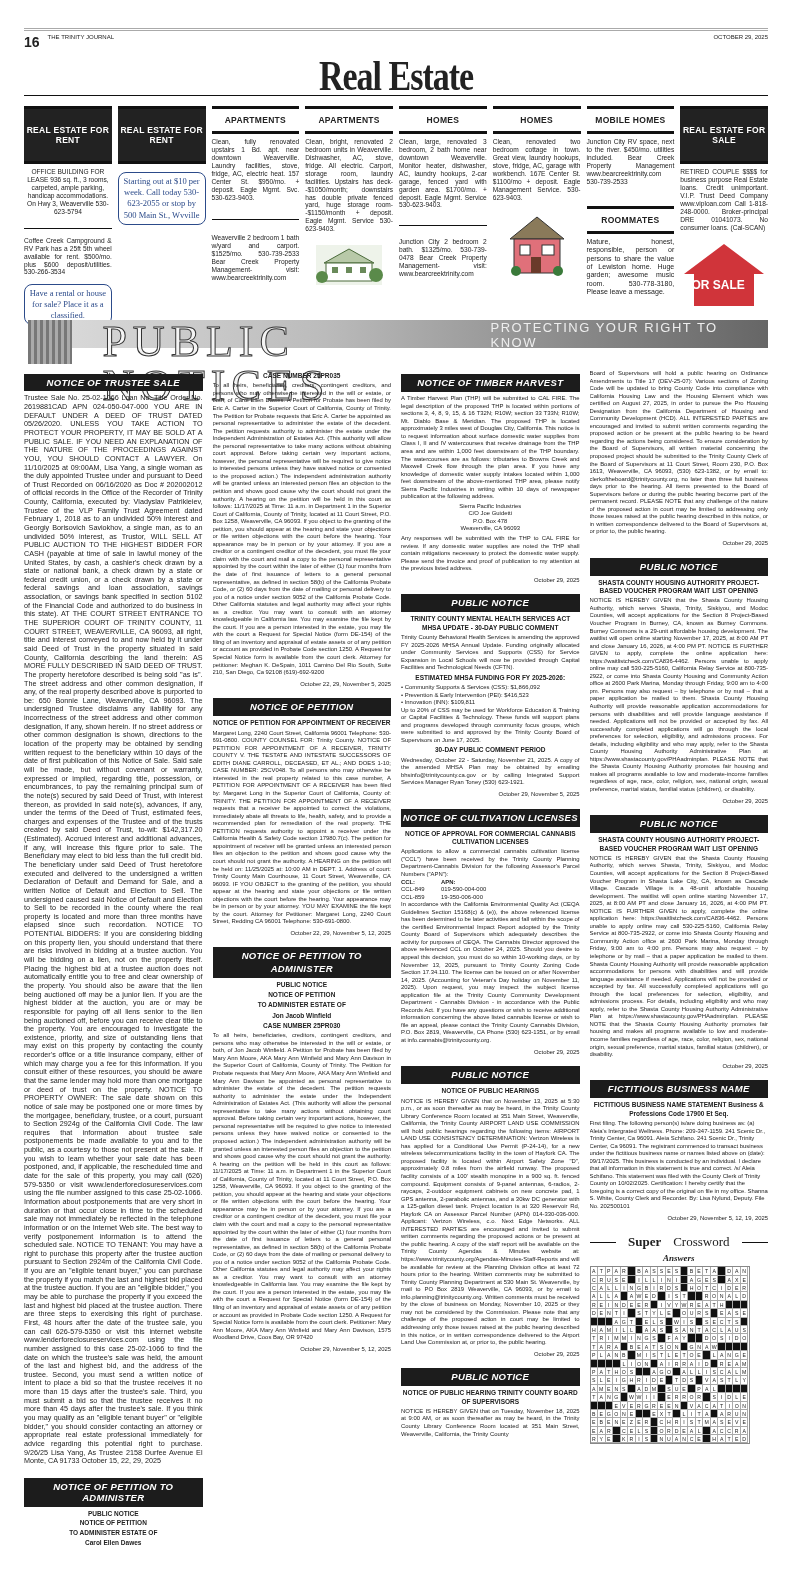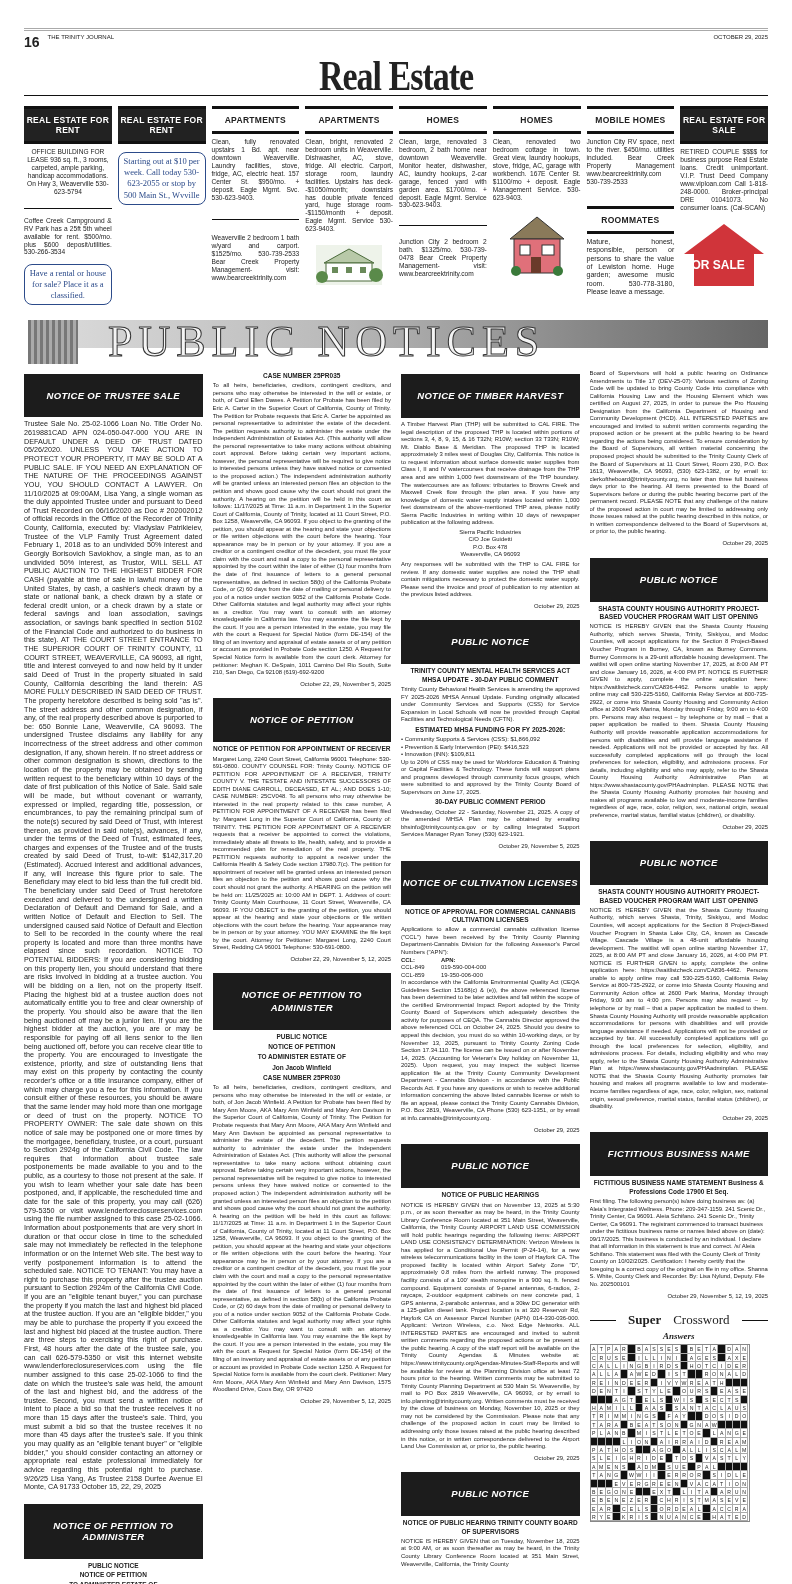--- a/index.html
+++ b/index.html
@@ -6,34 +6,34 @@
 body{width:792px;height:1584px;background:#fff;font-family:"Liberation Sans",sans-serif;color:#222;position:relative;overflow:hidden}
 .topline{position:absolute;left:24px;right:24px;top:28px;height:3px;border-top:1px solid #aaa;border-bottom:1px solid #aaa}
 .hdr{position:absolute;left:24px;right:24px;top:34px;height:16px;display:flex;align-items:flex-start;font-size:6px;text-transform:uppercase}
 .hdr .pg{font-family:"Liberation Sans",sans-serif;font-weight:bold;font-size:14px;margin-right:8px}
 .hdr .date{margin-left:auto}
 .title{position:absolute;left:0;right:0;top:52px;text-align:center;font-family:"Liberation Serif",serif;font-weight:bold;font-size:34px;letter-spacing:-1px;transform:scaleY(1.25);transform-origin:top}
 .rule{position:absolute;left:24px;right:24px;top:95px;border-top:1.5px solid #111}
 .classrow{position:absolute;left:24px;right:24px;top:106px;height:205px;display:flex;gap:6px}
 .ccol{flex:1;display:flex;flex-direction:column;font-size:6.6px;line-height:1.2}
 .ccol .hd{border-top:3px solid #111;border-bottom:3px solid #111;font-weight:bold;text-align:center;font-size:8.5px;padding:6px 0;margin-bottom:4px;letter-spacing:.3px}
-.ccol .hd.inv{background:#222;color:#fff;padding:6px 0}
+.ccol .hd.inv{background:#222;color:#fff;padding:16px 0}
 .ccol p{margin-bottom:4px;text-align:justify}
 .ccol p.ctr{text-align:center}
 .ccol .sep{border-top:1.5px solid #111;margin:8px 0}
 .bubble{border:1.5px solid #2c4b8a;border-radius:8px;font-family:"Liberation Serif",serif;color:#2c4b8a;text-align:center;font-size:8.5px;line-height:1.3;padding:3px;margin-top:4px}
 .art{margin:6px auto 0;display:block}
 .banner{position:absolute;left:28px;right:24px;top:320px;height:28px;background:linear-gradient(90deg,#ddd 0%,#bbb 40%,#888 75%,#666 100%);display:flex;}
 .banner .bimg{width:50px;height:44px;background:repeating-linear-gradient(90deg,#777 0 3px,#aaa 3px 6px)}
 .banner .big{font-family:"Liberation Serif",serif;font-size:44px;color:#f4f4f4;-webkit-text-stroke:1px #333;letter-spacing:6px;margin-left:30px;line-height:44px}
 .banner .tag{margin-left:auto;margin-right:30px;color:#eee;font-size:13px;letter-spacing:1.5px}
 .cols{position:absolute;left:24px;right:24px;top:370px;bottom:0;display:flex;gap:10px}
 .col{flex:1;font-size:5.9px;line-height:1.28;text-align:justify;overflow:hidden}
 .col.c1{font-size:7.2px;line-height:1.2}
-.nh{background:#1c1c1c;color:#fff;font-weight:bold;font-style:italic;text-align:center;font-size:9.5px;padding:16px 0;margin:4px 0 3px;letter-spacing:.3px}
+.nh{background:#1c1c1c;color:#fff;font-weight:bold;font-style:italic;text-align:center;font-size:9.5px;padding:3px 0;margin:4px 0 3px;letter-spacing:.3px}
 .sub{font-weight:bold;text-align:center;font-size:6.5px;margin:2px 0}
 .dt{text-align:right;margin:4px 0 10px}
 .b{font-weight:bold}
 .cw-title{display:flex;align-items:center;gap:12px;margin-top:12px;font-family:"Liberation Serif",serif;font-size:13px}
 .cw-title .ln{flex:1;border-top:1px solid #111}
 .cw-ans{text-align:center;font-family:"Liberation Serif",serif;font-style:italic;font-weight:bold;font-size:9px;margin:2px 0}
 .grid{display:grid;grid-template-columns:repeat(21,1fr);border:1px solid #888;width:160px}
 .grid span{height:8.4px;font-size:5.2px;line-height:8.4px;text-align:center;border-right:.5px solid #aaa;border-bottom:.5px solid #aaa}
 .grid span.k{background:#111}
 </style>
@@ -122,20 +122,21 @@
         <polygon points="40,0 80,30 70,30 70,62 10,62 10,30 0,30" fill="#d0343a"></polygon>
       </svg>
       <span style="position:absolute;left:0;right:0;top:34px;text-align:left;color:#fff;font-weight:bold;font-size:12px">FOR SALE</span>
     </div>
   </div>
 </div>
 
 <div class="banner">
   <div class="bimg"></div>
   <div class="big">PUBLIC NOTICES</div>
+  <div class="tag">PROTECTING YOUR RIGHT TO KNOW</div>
 </div>
 
 <div class="cols">
 
   <div class="col c1">
     <div class="nh">NOTICE OF TRUSTEE SALE</div>
     <div>Trustee Sale No. 25-02-1066 Loan No. Title Order No. 2619881CAD APN 024-050-047-000 YOU ARE IN DEFAULT UNDER A DEED OF TRUST DATED 05/26/2020. UNLESS YOU TAKE ACTION TO PROTECT YOUR PROPERTY, IT MAY BE SOLD AT A PUBLIC SALE. IF YOU NEED AN EXPLANATION OF THE NATURE OF THE PROCEEDINGS AGAINST YOU, YOU SHOULD CONTACT A LAWYER. On 11/10/2025 at 09:00AM, Lisa Yang, a single woman as the duly appointed Trustee under and pursuant to Deed of Trust Recorded on 06/16/2020 as Doc # 202002012 of official records in the Office of the Recorder of Trinity County, California, executed by: Vladyslav Patrikieiev, Trustee of the VLP Family Trust Agreement dated February 1, 2018 as to an undivided 50% interest and Georgiy Borisovich Saviokhov, a single man, as to an undivided 50% interest, as Trustor, WILL SELL AT PUBLIC AUCTION TO THE HIGHEST BIDDER FOR CASH (payable at time of sale in lawful money of the United States, by cash, a cashier's check drawn by a state or national bank, a check drawn by a state or federal credit union, or a check drawn by a state or federal savings and loan association, savings association, or savings bank specified in section 5102 of the Financial Code and authorized to do business in this state). AT THE COURT STREET ENTRANCE TO THE SUPERIOR COURT OF TRINITY COUNTY, 11 COURT STREET, WEAVERVILLE, CA 96093, all right, title and interest conveyed to and now held by it under said Deed of Trust in the property situated in said County, California describing the land therein: AS MORE FULLY DESCRIBED IN SAID DEED OF TRUST. The property heretofore described is being sold "as is". The street address and other common designation, if any, of the real property described above is purported to be: 650 Bonnie Lane, Weaverville, CA 96093. The undersigned Trustee disclaims any liability for any incorrectness of the street address and other common designation, if any, shown herein. If no street address or other common designation is shown, directions to the location of the property may be obtained by sending written request to the beneficiary within 10 days of the date of first publication of this Notice of Sale. Said sale will be made, but without covenant or warranty, expressed or implied, regarding title, possession, or encumbrances, to pay the remaining principal sum of the note(s) secured by said Deed of Trust, with interest thereon, as provided in said note(s), advances, if any, under the terms of the Deed of Trust, estimated fees, charges and expenses of the Trustee and of the trusts created by said Deed of Trust, to-wit: $142,317.20 (Estimated). Accrued interest and additional advances, if any, will increase this figure prior to sale. The Beneficiary may elect to bid less than the full credit bid. The beneficiary under said Deed of Trust heretofore executed and delivered to the undersigned a written Declaration of Default and Demand for Sale, and a written Notice of Default and Election to Sell. The undersigned caused said Notice of Default and Election to Sell to be recorded in the county where the real property is located and more than three months have elapsed since such recordation. NOTICE TO POTENTIAL BIDDERS: If you are considering bidding on this property lien, you should understand that there are risks involved in bidding at a trustee auction. You will be bidding on a lien, not on the property itself. Placing the highest bid at a trustee auction does not automatically entitle you to free and clear ownership of the property. You should also be aware that the lien being auctioned off may be a junior lien. If you are the highest bidder at the auction, you are or may be responsible for paying off all liens senior to the lien being auctioned off, before you can receive clear title to the property. You are encouraged to investigate the existence, priority, and size of outstanding liens that may exist on this property by contacting the county recorder's office or a title insurance company, either of which may charge you a fee for this information. If you consult either of these resources, you should be aware that the same lender may hold more than one mortgage or deed of trust on the property. NOTICE TO PROPERTY OWNER: The sale date shown on this notice of sale may be postponed one or more times by the mortgagee, beneficiary, trustee, or a court, pursuant to Section 2924g of the California Civil Code. The law requires that information about trustee sale postponements be made available to you and to the public, as a courtesy to those not present at the sale. If you wish to learn whether your sale date has been postponed, and, if applicable, the rescheduled time and date for the sale of this property, you may call (626) 579-5350 or visit www.lenderforeclosureservices.com using the file number assigned to this case 25-02-1066. Information about postponements that are very short in duration or that occur close in time to the scheduled sale may not immediately be reflected in the telephone information or on the Internet Web site. The best way to verify postponement information is to attend the scheduled sale. NOTICE TO TENANT: You may have a right to purchase this property after the trustee auction pursuant to Section 2924m of the California Civil Code. If you are an "eligible tenant buyer," you can purchase the property if you match the last and highest bid placed at the trustee auction. If you are an "eligible bidder," you may be able to purchase the property if you exceed the last and highest bid placed at the trustee auction. There are three steps to exercising this right of purchase. First, 48 hours after the date of the trustee sale, you can call 626-579-5350 or visit this internet website www.lenderforeclosureservices.com using the file number assigned to this case 25-02-1066 to find the date on which the trustee's sale was held, the amount of the last and highest bid, and the address of the trustee. Second, you must send a written notice of intent to place a bid so that the trustee receives it no more than 15 days after the trustee's sale. Third, you must submit a bid so that the trustee receives it no more than 45 days after the trustee's sale. If you think you may qualify as an "eligible tenant buyer" or "eligible bidder," you should consider contacting an attorney or appropriate real estate professional immediately for advice regarding this potential right to purchase. 9/26/25 Lisa Yang, As Trustee 2158 Durfee Avenue El Monte, CA 91733 October 15, 22, 29, 2025</div>
     <div class="nh" style="margin-top:12px">NOTICE OF PETITION TO ADMINISTER</div>
     <div class="sub">PUBLIC NOTICE</div>
     <div class="sub">NOTICE OF PETITION</div>

